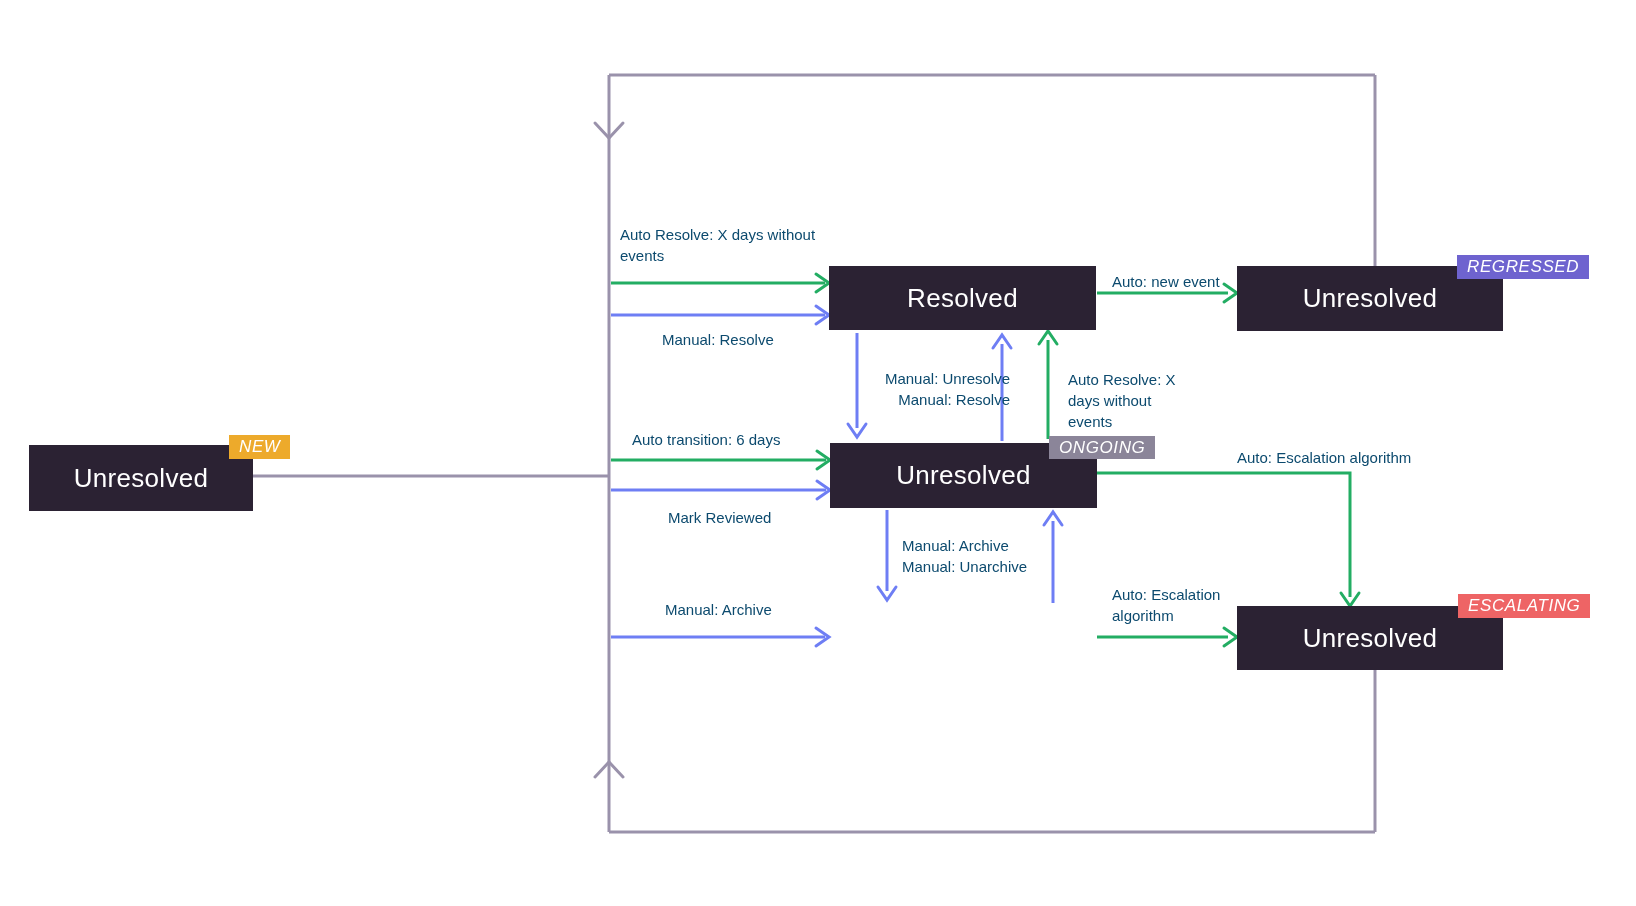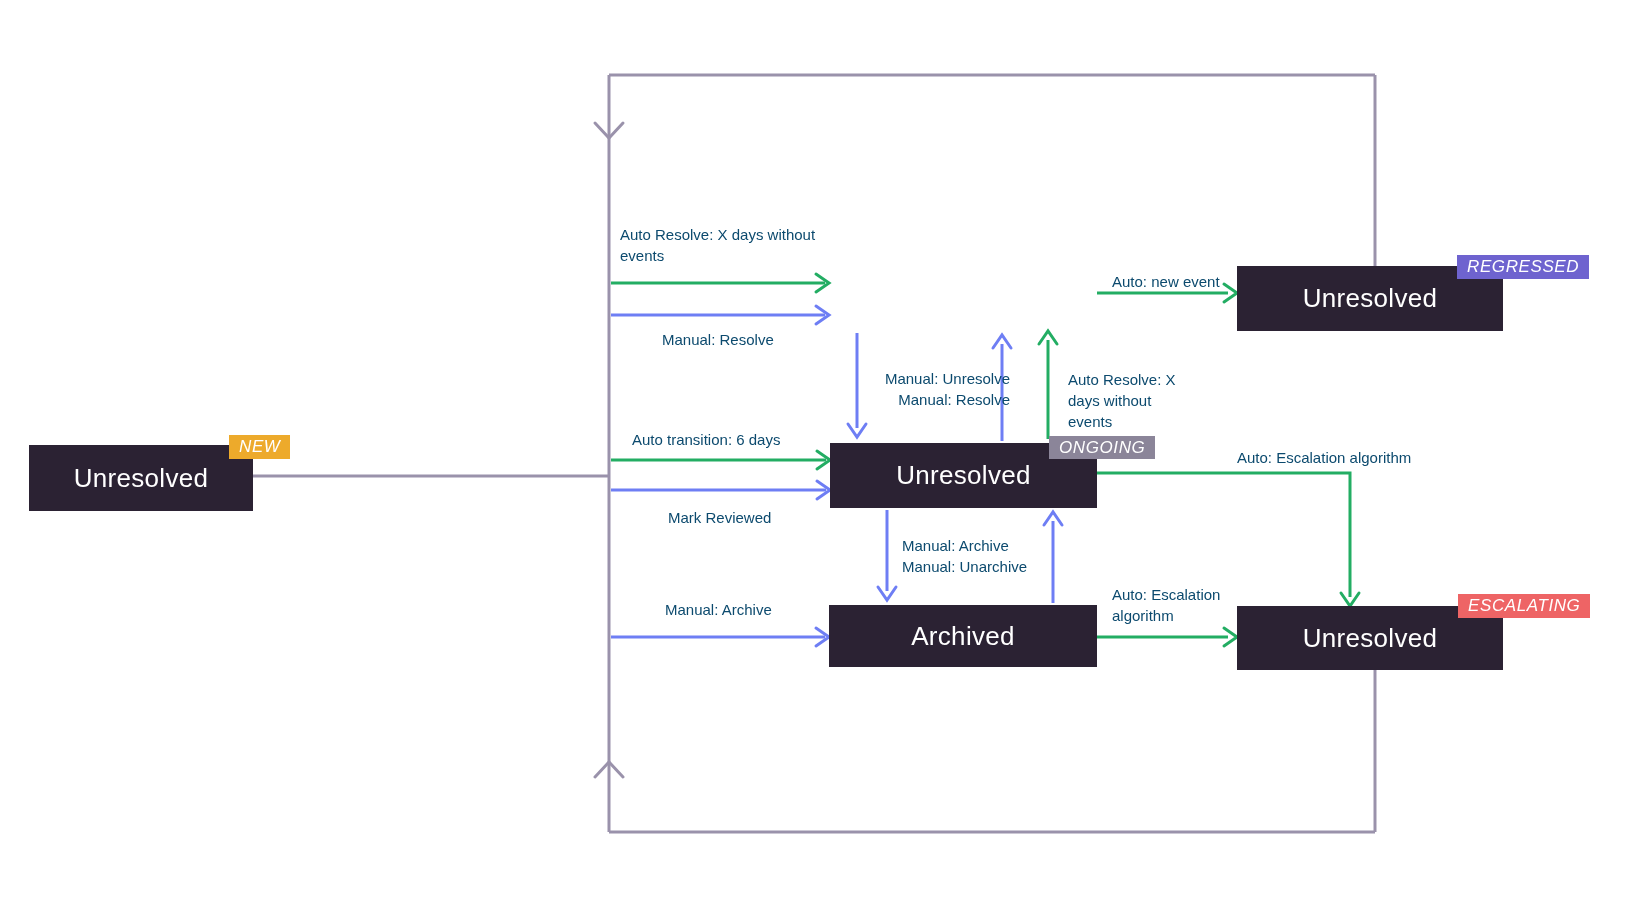--- a/index.html
+++ b/index.html
@@ -115,28 +115,28 @@
     <path class="blue head" d="M878 587 L887 600 L896 587"></path>
 
     <path class="blue" d="M1053 603 V521"></path>
     <path class="blue head" d="M1044 525 L1053 512 L1062 525"></path>
   </svg>
 
   <div class="node" style="left:29px; top:445px; width:224px; height:66px;">
     <span>Unresolved</span>
   </div>
 
+  <div class="node" style="left:829px; top:266px; width:267px; height:64px;">
+    <span>Resolved</span>
+  </div>
 
   <div class="node" style="left:830px; top:443px; width:267px; height:65px;">
     <span>Unresolved</span>
   </div>
 
-  <div class="node" style="left:829px; top:605px; width:268px; height:62px;">
-    <span>Archived</span>
-  </div>
 
   <div class="node" style="left:1237px; top:266px; width:266px; height:65px;">
     <span>Unresolved</span>
   </div>
 
   <div class="node" style="left:1237px; top:606px; width:266px; height:64px;">
     <span>Unresolved</span>
   </div>
 
   <div class="badge badge-new" style="left:214px; top:435px; height:20px;">NEW</div>

